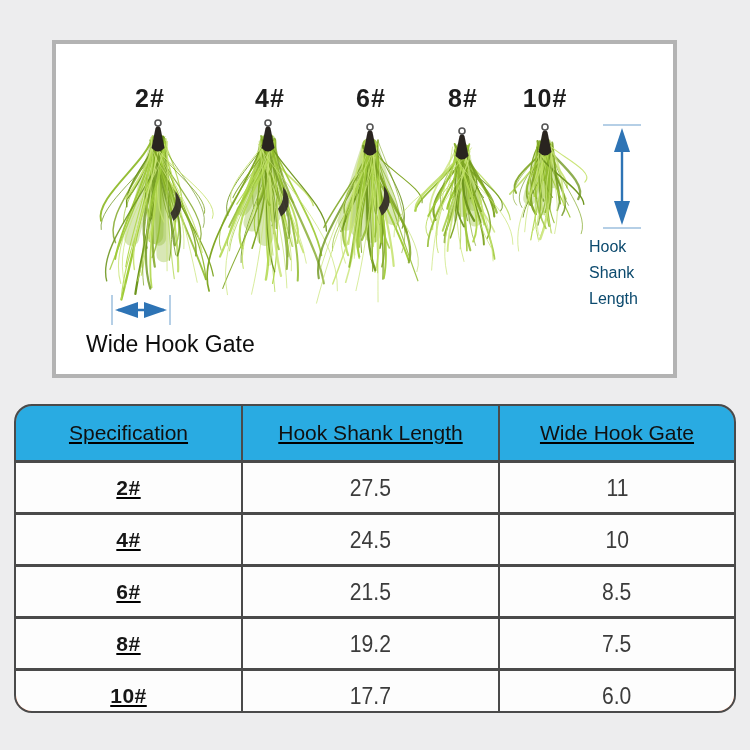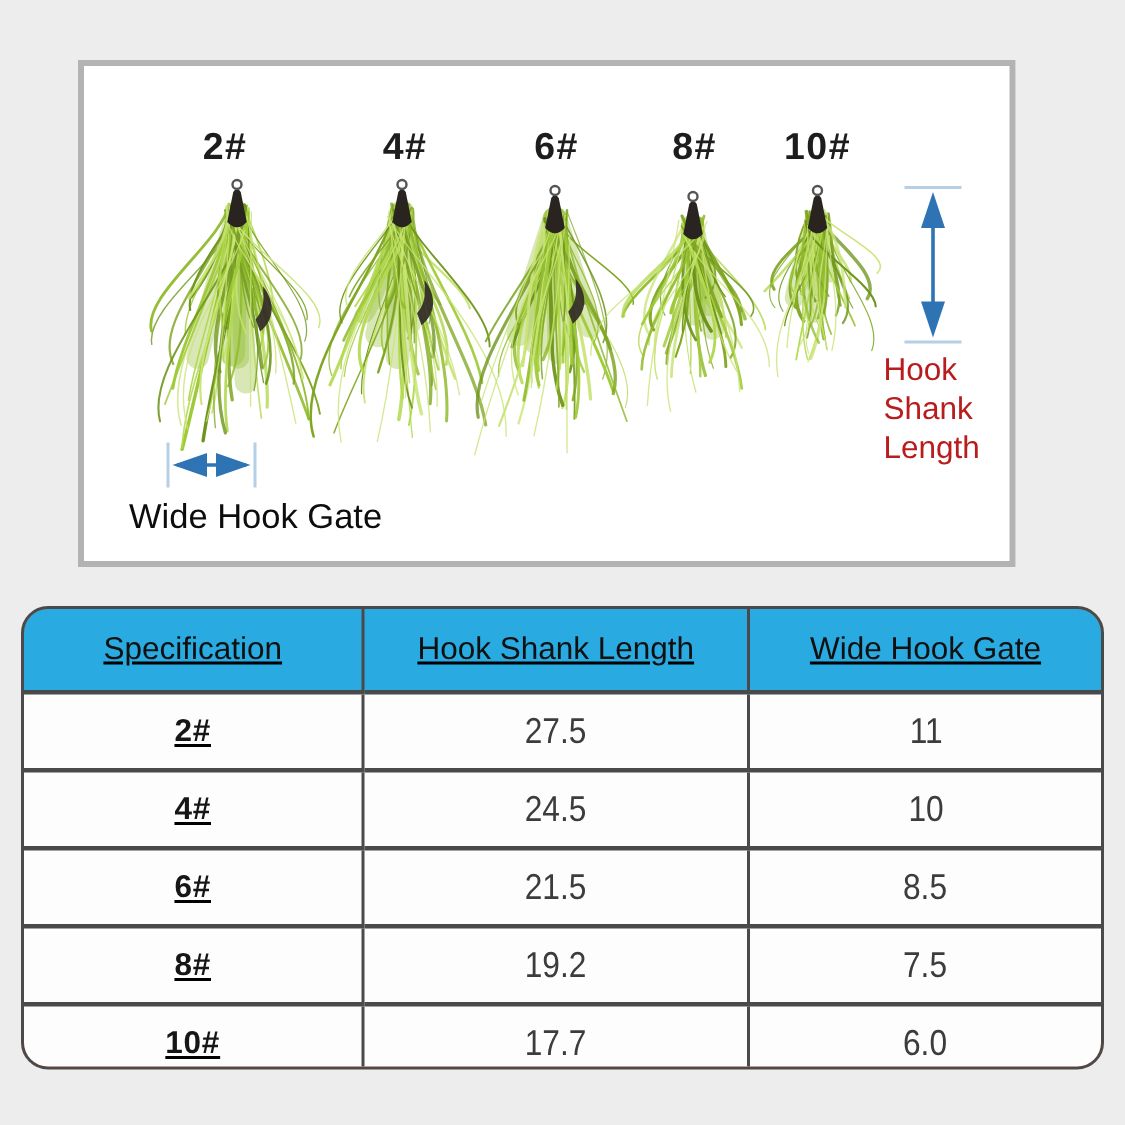--- a/index.html
+++ b/index.html
@@ -14,21 +14,21 @@
     background:#ffffff;border:4px solid #b3b3b3;box-sizing:border-box;
   }
   .photo-svg{position:absolute;left:0;top:0;}
   .size-label{
     position:absolute;top:40px;transform:translateX(-50%);
     font-weight:bold;font-size:25px;color:#1d1d1d;letter-spacing:1px;
     white-space:nowrap;
   }
   .shank-annotation{
     position:absolute;left:533px;top:190px;
-    font-size:21px;line-height:26px;color:#b91c1c;white-space:pre-line;
+    font-size:16px;line-height:26px;color:#0c4a6e;white-space:pre-line;
   }
   .gate-annotation{
     position:absolute;left:30px;top:287px;
     font-size:23px;color:#0d0d0d;white-space:nowrap;
   }
   
   .table-wrap{
     position:absolute;left:14px;top:404px;width:722px;height:309px;
     background:#c2410c;border:2px solid #4a4a4a;border-radius:18px;
     overflow:hidden;box-sizing:border-box;text-decoration:underline;

